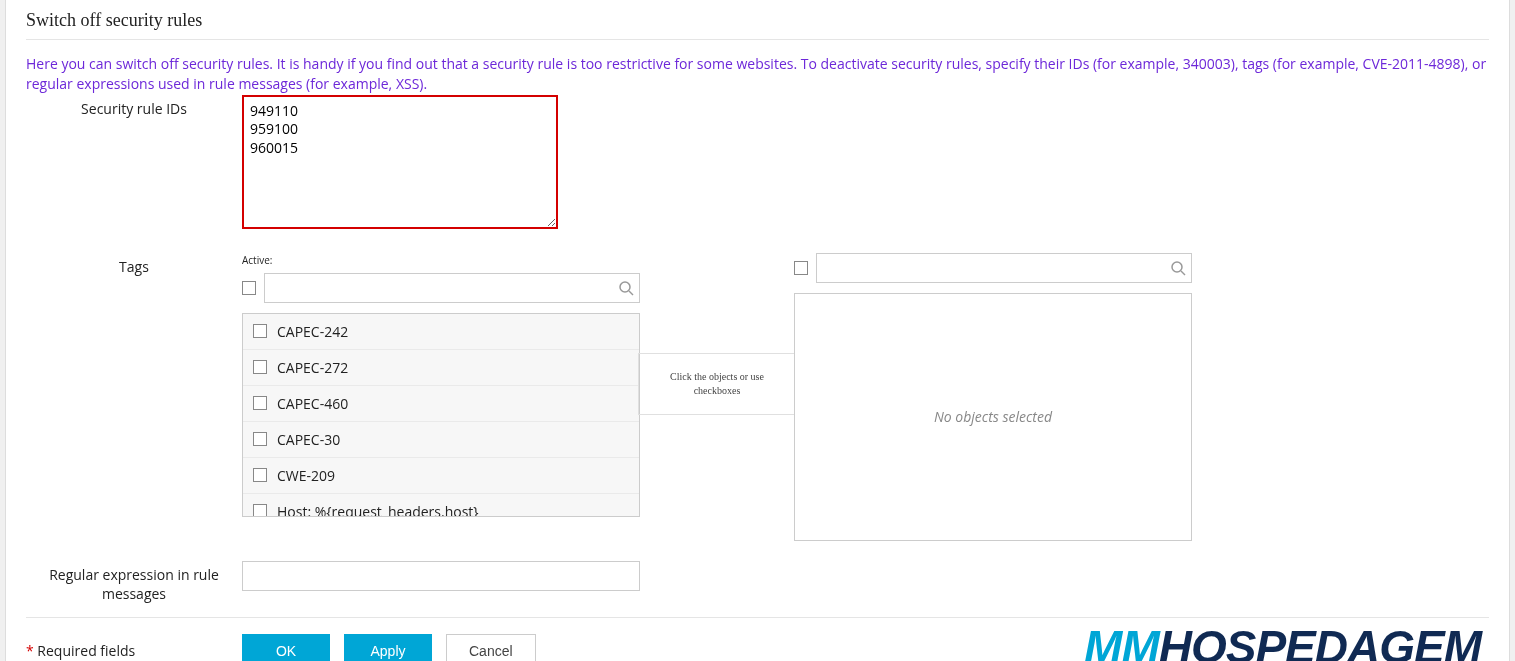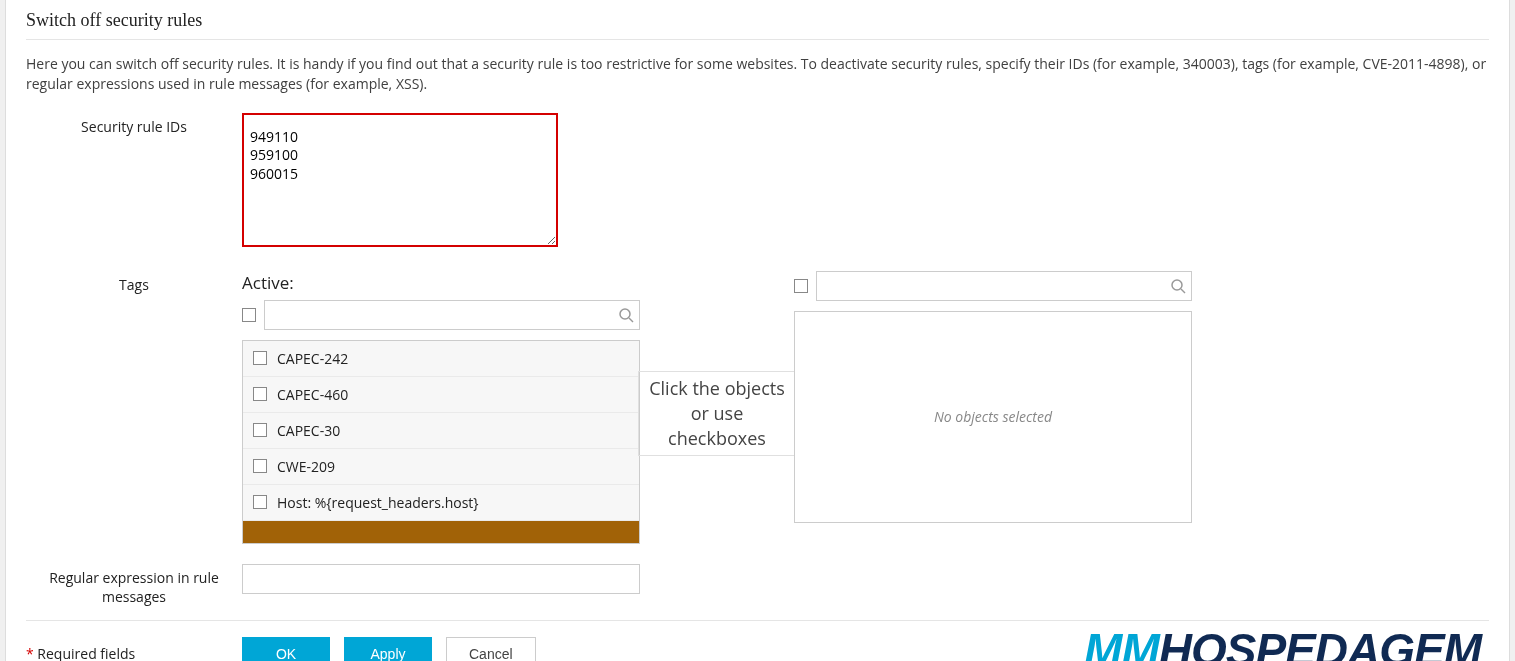--- a/index.html
+++ b/index.html
@@ -21,61 +21,60 @@
   h2.section-title {
     font-size: 18px;
     font-weight: 400;
     color: #222;
     padding-bottom: 8px;
     border-bottom: 1px solid #e5e5e5;
     margin-bottom: 14px;
     font-family: Liberation Serif, serif;
   }
   p.description {
-    color: #404040;
+    color: #6d28d9;
     line-height: 1.45;
-    margin-bottom: 18px;
   }
   .form-row {
     display: flex;
     align-items: flex-start;
     margin-bottom: 20px;
   }
   .label-col {
     width: 216px;
     flex: 0 0 216px;
     padding-top: 4px;
     color: #222;
     text-align: center;
   }
   .field-col {
     flex: 1;
   }
   textarea.rule-ids {
     width: 316px;
     height: 134px;
     border: 2px solid #d40000;
-    padding: 13px 6px;
+    padding: 5px 6px;
     font-family: inherit;
     font-size: 14px;
     line-height: 1.35;
     resize: both;
     outline: none;
   }
   .tags-wrap {
     display: flex;
     align-items: flex-start;
     gap: 0;
   }
   .pick-col {
     width: 398px;
     flex: 0 0 398px;
   }
   .pick-label {
-    font-size: 17px;
+    font-size: 10px;
     color: #222;
     margin-bottom: 6px;
   }
   .search-row {
     display: flex;
     align-items: center;
     gap: 8px;
     margin-bottom: 10px;
   }
   .chk {
@@ -103,21 +102,21 @@
     right: 6px;
     top: 50%;
     transform: translateY(-50%);
     color: #999;
     pointer-events: none;
   }
   .listbox {
     border: 1px solid #ccc;
     height: 204px;
     overflow-y: scroll;
-    background: #a16207;
+    background: #f9a8d4;
   }
   .list-item {
     display: flex;
     align-items: center;
     gap: 10px;
     padding: 8px 10px;
     border-bottom: 1px solid #eaeaea;
     background: #f7f7f7;
     cursor: pointer;
   }
@@ -125,28 +124,29 @@
     color: #222;
   }
   .mid-hint {
     width: 158px;
     flex: 0 0 158px;
     margin: 100px -2px 0 -2px;
     text-align: center;
   }
   .mid-hint-inner {
     border: 1px solid #e0e0e0;
-    padding: 4px 10px;
+    padding: 16px 10px;
     color: #444;
-    font-size: 18px;
+    font-size: 10px;
     line-height: 1.4;
+    font-family: Liberation Serif, serif;
   }
   .empty-box {
     border: 1px solid #ccc;
-    height: 212px;
+    height: 248px;
     display: flex;
     align-items: center;
     justify-content: center;
     color: #888;
     font-style: italic;
     background: #fff;
   }
   .regex-input {
     width: 398px;
     height: 30px;
@@ -241,20 +241,24 @@
               </span>
             </div>
           </div>
           <div class="listbox">
             <div class="list-item">
               <span class="chk"></span>
               <span class="txt">CAPEC-242</span>
             </div>
             <div class="list-item">
               <span class="chk"></span>
+              <span class="txt">CAPEC-272</span>
+            </div>
+            <div class="list-item">
+              <span class="chk"></span>
               <span class="txt">CAPEC-460</span>
             </div>
             <div class="list-item">
               <span class="chk"></span>
               <span class="txt">CAPEC-30</span>
             </div>
             <div class="list-item">
               <span class="chk"></span>
               <span class="txt">CWE-209</span>
             </div>

